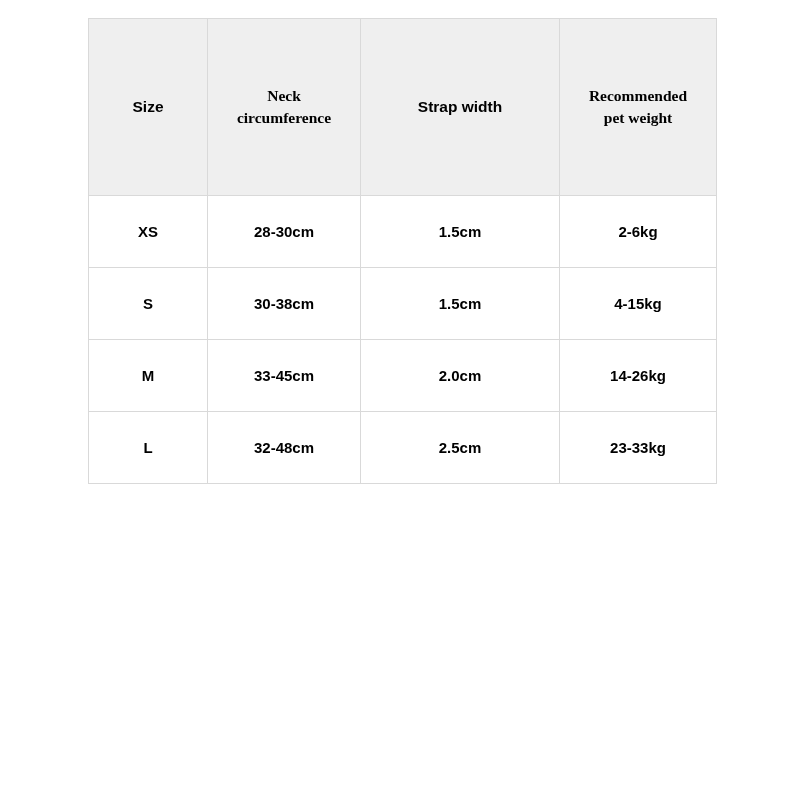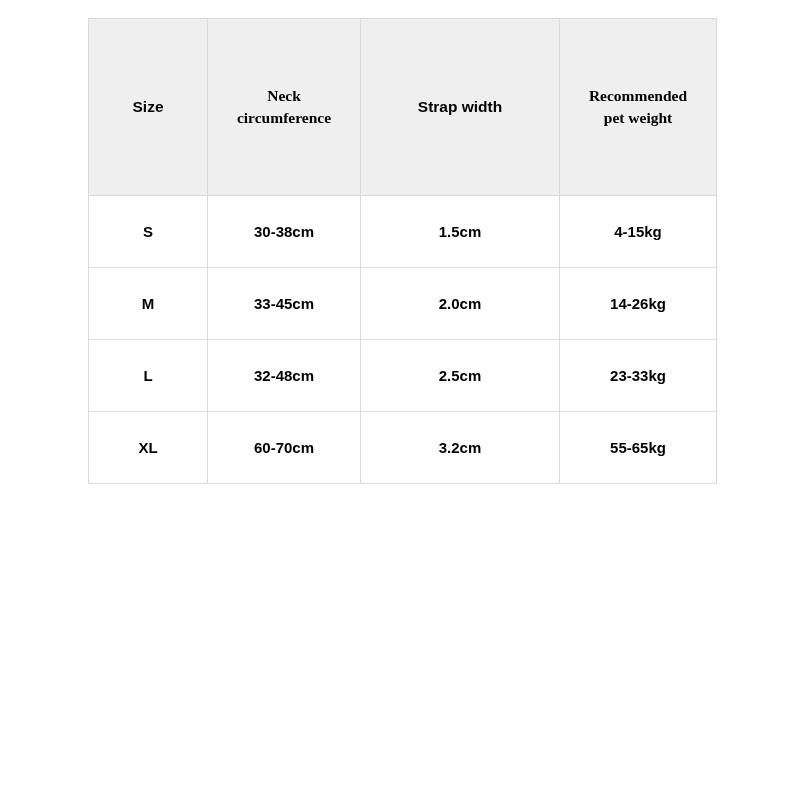--- a/index.html
+++ b/index.html
@@ -85,42 +85,42 @@
           <span>Strap width</span>
         </td>
         <td class="col-weight hdr-two-line">
           <span>Recommended</span>
           <span>pet weight</span>
         </td>
       </tr>
     </thead>
     <tbody>
       <tr>
+        <td>XS</td>
+        <td>28-30cm</td>
+        <td>1.5cm</td>
+        <td>2-6kg</td>
+      </tr>
+      <tr>
         <td>S</td>
         <td>30-38cm</td>
         <td>1.5cm</td>
         <td>4-15kg</td>
       </tr>
       <tr>
         <td>M</td>
         <td>33-45cm</td>
         <td>2.0cm</td>
         <td>14-26kg</td>
       </tr>
       <tr>
         <td>L</td>
         <td>32-48cm</td>
         <td>2.5cm</td>
         <td>23-33kg</td>
-      </tr>
-      <tr>
-        <td>XL</td>
-        <td>60-70cm</td>
-        <td>3.2cm</td>
-        <td>55-65kg</td>
       </tr>
     </tbody>
   </table>
 
   <div class="illustration">
 
     
     
 
     

